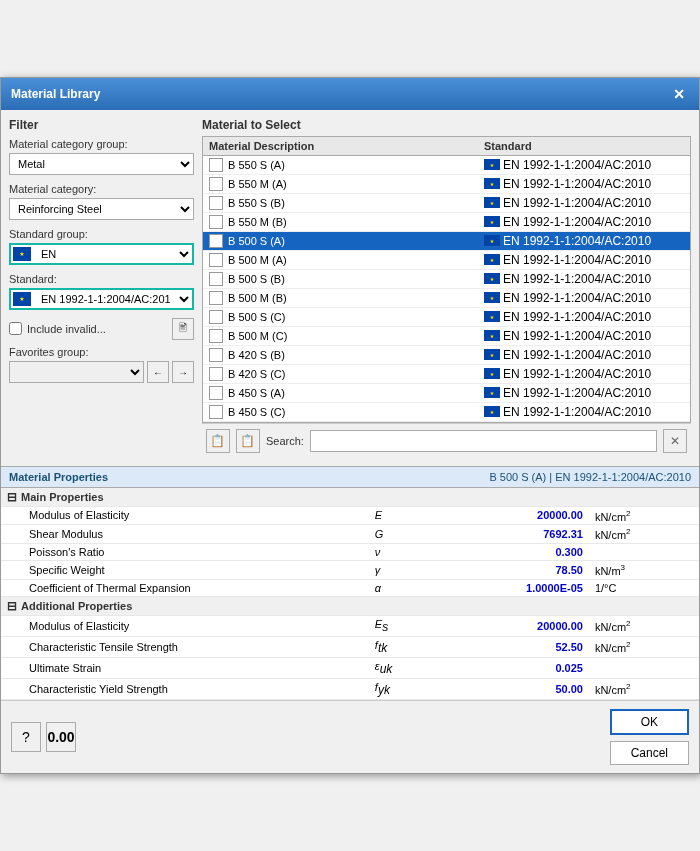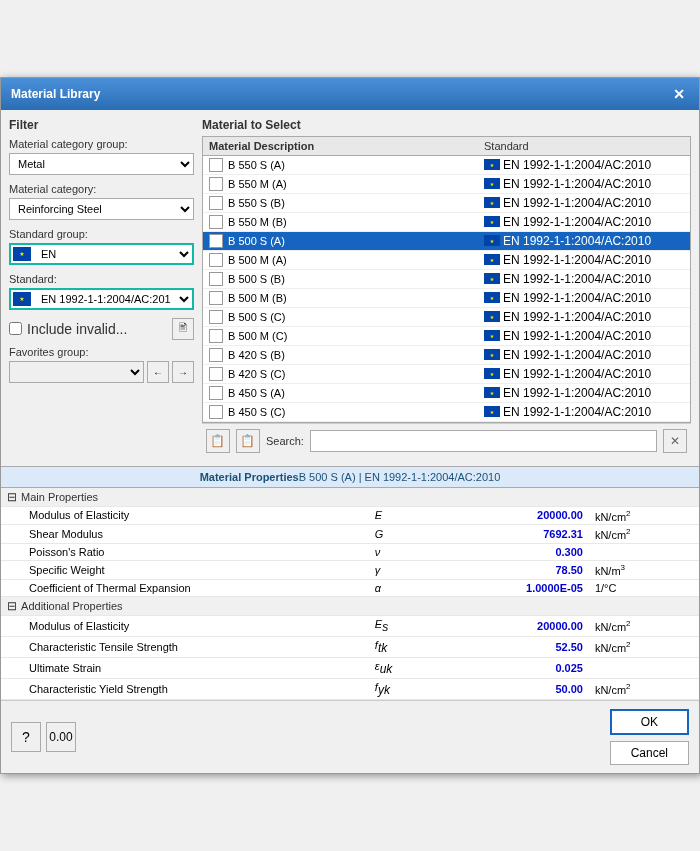--- a/index.html
+++ b/index.html
@@ -13,50 +13,50 @@
     .filter-panel .section-label { font-size: 12px; color: #333; font-weight: bold; margin-bottom: 6px; }
     .filter-group { margin-bottom: 8px; }
     .filter-group label { display: block; font-size: 11px; color: #333; margin-bottom: 3px; }
     .filter-group select { width: 100%; height: 22px; border: 1px solid #aaa; background: white; font-size: 11px; padding: 1px 4px; }
     .flag-select { display: flex; align-items: center; gap: 0; width: 100%; height: 22px; border: 2px solid #14b8a6; background: white; }
     .flag-icon { width: 18px; height: 14px; background: #0044aa; display: flex; align-items: center; justify-content: center; margin: 2px; flex-shrink: 0; }
     .flag-icon .eu-stars { color: #ffdd00; font-size: 6px; }
     .flag-select select { border: none; background: transparent; flex: 1; font-size: 11px; height: 100%; outline: none; }
     .checkbox-row { display: flex; align-items: center; gap: 5px; margin-bottom: 4px; }
     .checkbox-row input[type=checkbox] { width: 13px; height: 13px; }
-    .checkbox-row label { font-size: 14px; color: #333; }
+    .checkbox-row label { font-size: 11px; color: #333; }
     .favorites-row { margin-top: 6px; }
     .favorites-label { font-size: 11px; color: #333; margin-bottom: 3px; display: block; }
     .fav-controls { display: flex; gap: 3px; align-items: center; }
     .fav-controls select { flex: 1; height: 22px; border: 1px solid #aaa; font-size: 11px; }
     .icon-btn { width: 22px; height: 22px; border: 1px solid #aaa; background: #f0f0f0; cursor: pointer; display: flex; align-items: center; justify-content: center; font-size: 10px; }
     .material-panel { flex: 1; display: flex; flex-direction: column; }
     .material-panel .section-label { font-size: 12px; color: #333; font-weight: bold; margin-bottom: 4px; }
     .material-table { border: 1px solid #aaa; background: white; flex: 1; overflow-y: auto; }
     .material-table-header { display: flex; background: #e8e8e8; border-bottom: 1px solid #aaa; padding: 3px 6px; }
     .col-desc { flex: 1; font-size: 11px; font-weight: bold; color: #333; }
-    .col-std { width: 200px; font-size: 11px; font-weight: normal; color: #333; }
+    .col-std { width: 200px; font-size: 11px; font-weight: bold; color: #333; }
     .material-row { display: flex; align-items: center; padding: 2px 6px; border-bottom: 1px solid #eee; cursor: pointer; }
     .material-row.selected { background: #1565c0; color: white; }
     .mat-checkbox { width: 14px; height: 14px; border: 1px solid #999; background: white; margin-right: 5px; flex-shrink: 0; display: flex; align-items: center; justify-content: center; }
     .mat-name { flex: 1; font-size: 11px; }
     .mat-std { width: 200px; font-size: 11px; display: flex; align-items: center; gap: 3px; }
     .std-flag { width: 16px; height: 11px; background: #0044aa; display: inline-flex; align-items: center; justify-content: center; flex-shrink: 0; }
     .std-flag span { color: #ffdd00; font-size: 5px; }
     .search-bar { display: flex; align-items: center; gap: 6px; padding: 5px 4px; border-top: 1px solid #ccc; background: #f0f0f0; }
     .search-icon-btn { width: 24px; height: 24px; border: 1px solid #aaa; background: #f0f0f0; cursor: pointer; display: flex; align-items: center; justify-content: center; }
     .search-input { flex: 1; height: 22px; border: 1px solid #aaa; padding: 2px 4px; font-size: 11px; }
     .search-clear { width: 24px; height: 24px; border: 1px solid #aaa; background: #f0f0f0; cursor: pointer; display: flex; align-items: center; justify-content: center; color: #666; }
     .properties-section { background: white; border-top: 1px solid #aaa; padding: 0; }
-    .properties-header { background: #dce9f8; padding: 4px 8px; display: flex; justify-content: center; align-items: center; border-bottom: 1px solid #aaa; }
+    .properties-header { background: #dce9f8; padding: 4px 8px; display: flex; justify-content: space-between; align-items: center; border-bottom: 1px solid #aaa; }
     .props-title { font-size: 11px; font-weight: bold; color: #1a5276; }
     .props-selected { font-size: 11px; color: #1a5276; }
     .properties-table { width: 100%; border-collapse: collapse; }
     .properties-table td { font-size: 11px; padding: 2px 6px; border-bottom: 1px solid #e8e8e8; }
-    .prop-section-row td { background: #f0f0f0; font-weight: normal; color: #333; }
+    .prop-section-row td { background: #f0f0f0; font-weight: bold; color: #333; }
     .prop-section-icon { width: 14px; text-align: center; }
     .prop-name { width: 220px; }
     .prop-symbol { width: 60px; font-style: italic; }
     .prop-value { width: 80px; text-align: right; color: #0000cc; font-weight: bold; }
     .prop-unit { width: 70px; }
     sup { font-size: 8px; }
     .dialog-footer { display: flex; justify-content: space-between; align-items: center; padding: 8px 10px; border-top: 1px solid #ccc; background: #f0f0f0; }
     .footer-icons { display: flex; gap: 5px; }
     .footer-icon { width: 30px; height: 30px; border: 1px solid #aaa; background: #f0f0f0; cursor: pointer; display: flex; align-items: center; justify-content: center; font-size: 14px; }
     .footer-btns { display: flex; gap: 6px; flex-direction: column; }
@@ -372,21 +372,21 @@
       <td class="prop-value">50.00</td>
       <td class="prop-unit">kN/cm<sup>2</sup></td>
     </tr>
           </tbody>
       </table>
     </div>
 
     <div class="dialog-footer">
       <div class="footer-icons">
         <button class="footer-icon">?</button>
-        <button class="footer-icon" style="font-size:12px;font-weight:normal;text-align:right;">0.00</button>
+        <button class="footer-icon" style="font-size:14px;font-weight:bold;text-align:right;">0.00</button>
       </div>
       <div class="footer-btns">
         <button class="btn-ok">OK</button>
         <button class="btn-cancel">Cancel</button>
       </div>
     </div>
   </div>
 </div>
 
 </body></html>

